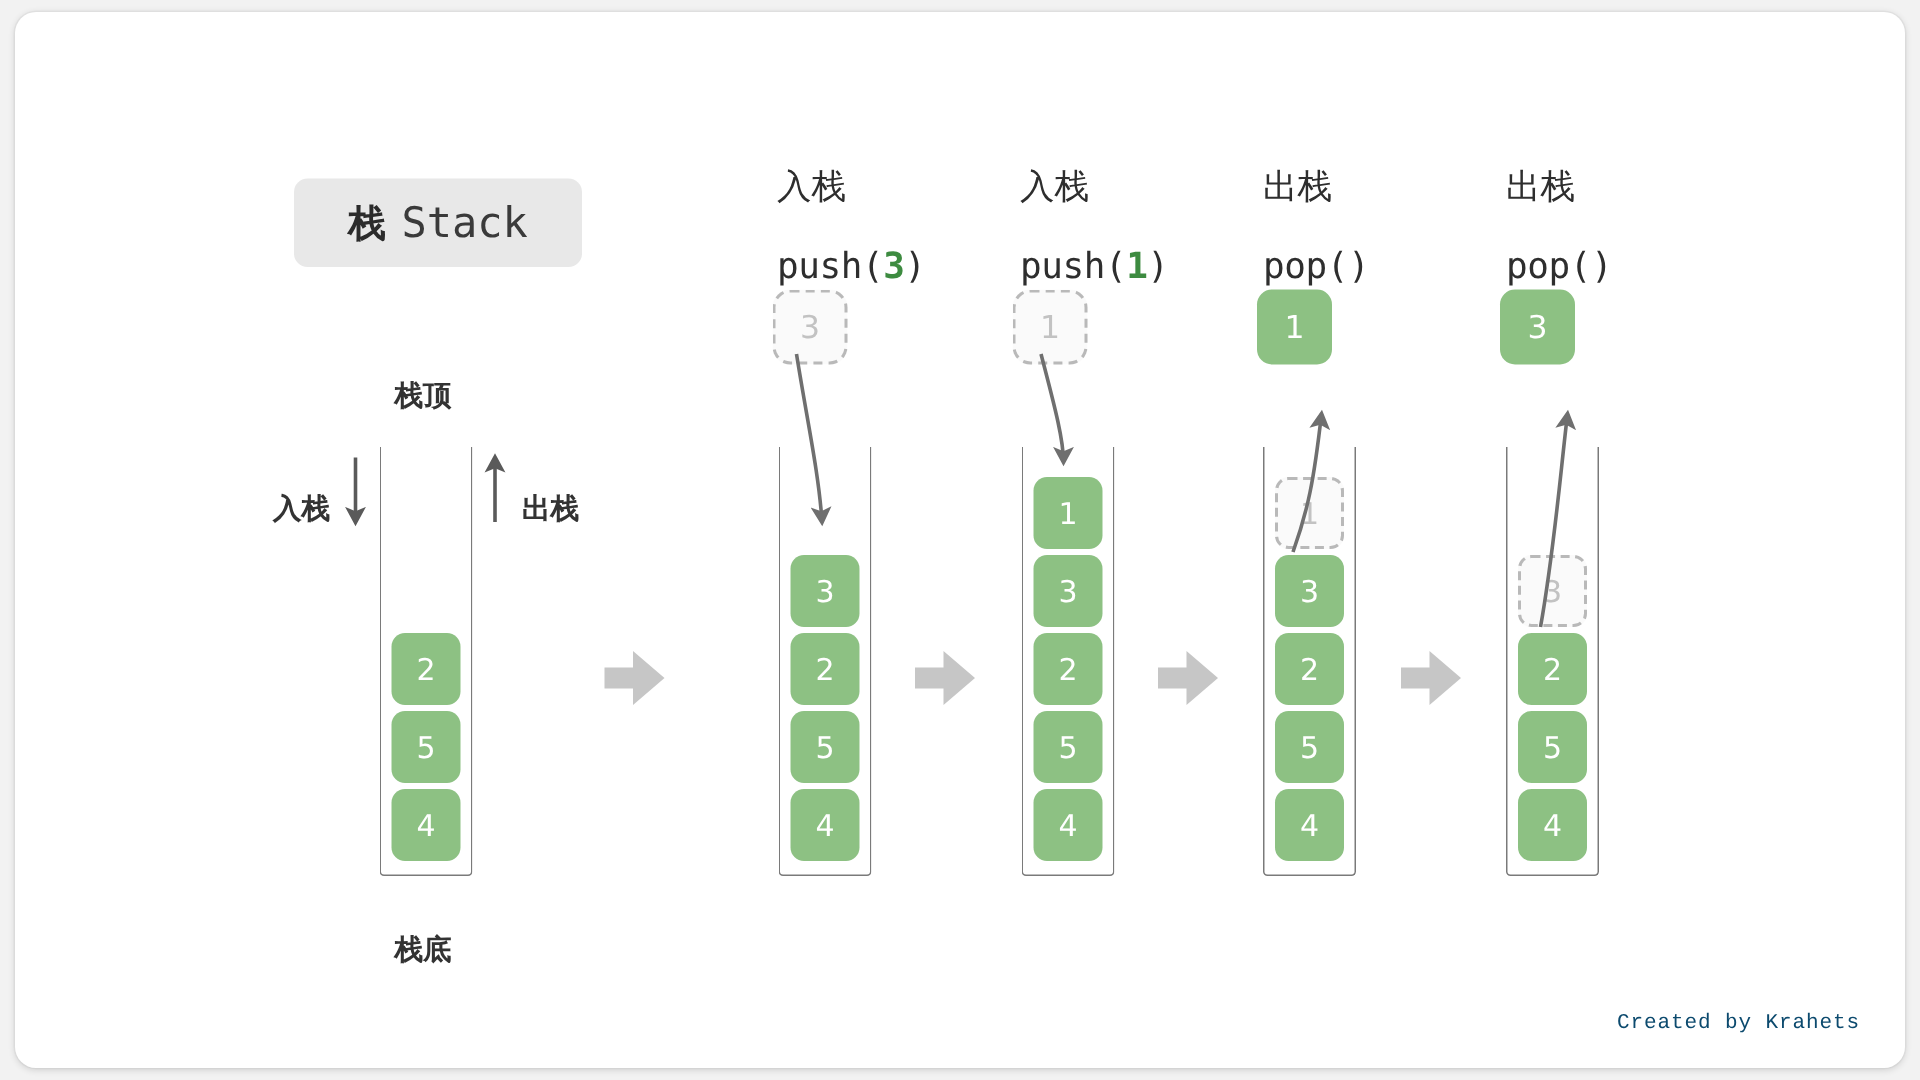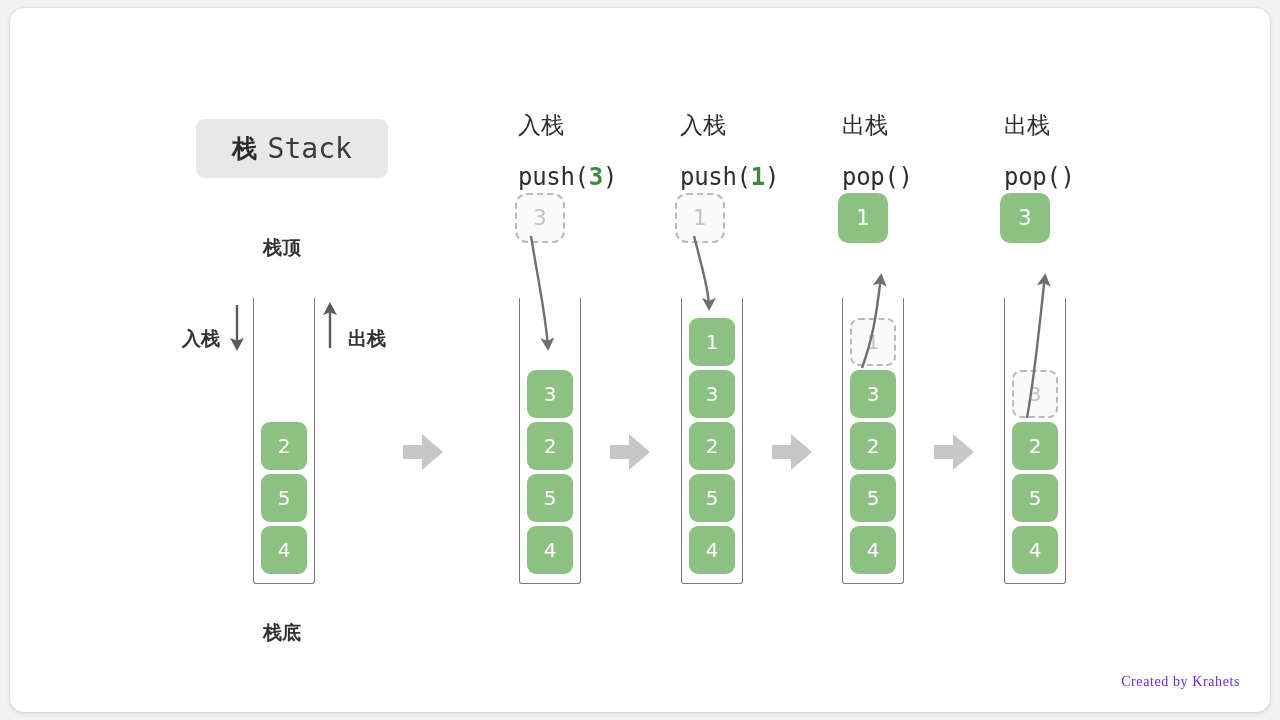--- a/index.html
+++ b/index.html
@@ -62,21 +62,21 @@
   }
 
   
   .cn-label {
     position: absolute;
     font-size: 19px;
     font-weight: bold;
     color: #333333;
     white-space: nowrap;
   }
-  .label-top  { left: 253px; top: 227px; }
+  .label-top  { left: 253px; top: 243px; }
   .label-bottom { left: 253px; top: 612px; }
   .label-push-side { left: 172px; top: 318px; }
   .label-pop-side  { left: 338px; top: 318px; }
 
   
   .col-head {
     position: absolute;
     white-space: nowrap;
     line-height: 1.0;
   }
@@ -157,23 +157,23 @@
     width: 1260px;
     height: 704px;
     pointer-events: none;
   }
 
   
   .credit {
     position: absolute;
     right: 30px;
     bottom: 22px;
-    font-family: Liberation Serif, serif;
+    font-family: Liberation Mono, monospace;
     font-size: 14px;
-    color: #6d28d9;
+    color: #0c4a6e;
     letter-spacing: 0.6px;
     white-space: nowrap;
   }
 </style>
 </head>
 <body>
 
 <div class="page">
  <div class="card">
 

